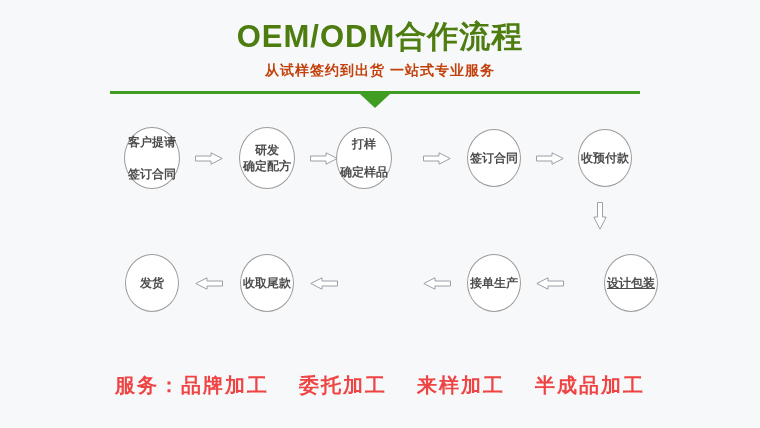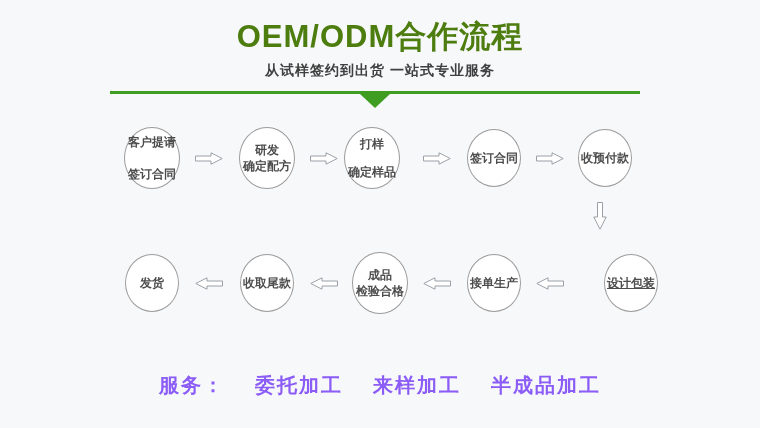--- a/index.html
+++ b/index.html
@@ -27,21 +27,21 @@
   }
 
   .subtitle {
     position: absolute;
     top: 62px; left: 0; right: 0;
     margin: 0;
     text-align: center;
     font-size: 14px;
     font-weight: 700;
     letter-spacing: 1px;
-    color: #404040;
+    color: #c2410c;
   }
 
   .divider {
     position: absolute;
     left: 110px; top: 91px;
     width: 530px; height: 3px;
     background: #3f9e22;
   }
   .divider-tri {
     position: absolute;
@@ -86,21 +86,21 @@
   .services {
     position: absolute;
     top: 372px; left: 0; right: 0;
     display: flex;
     justify-content: center;
     align-items: baseline;
     font-family: "Liberation Serif", serif;
     font-weight: 700;
     font-size: 20px;
     letter-spacing: 2px;
-    color: #8b5cf6;
+    color: #ef4444;
   }
   .services .gap { margin-left: 30px; }
 </style>
 </head>
 <body>
 
 <div class="stage">
 
   <h1 class="title">OEM/ODM合作流程</h1>
   <p class="subtitle">从试样签约到出货 一站式专业服务</p>
@@ -110,21 +110,21 @@
   </div>
 
   <div class="circle two-line" style="left:124px; top:127px;gap:16px;">
     <span>客户提请</span>
     <span>签订合同</span>
   </div>
   <div class="circle two-line" style="left:239px; top:127px;">
     <span>研发</span>
     <span>确定配方</span>
   </div>
-  <div class="circle two-line" style="left:344px; top:127px;gap:12px;">
+  <div class="circle two-line" style="left:336px; top:127px;gap:12px;">
     <span>打样</span>
     <span>确定样品</span>
   </div>
   <div class="circle one-line" style="left:467px; top:129px;">
     <span>签订合同</span>
   </div>
   <div class="circle one-line" style="left:578px; top:129px;">
     <span>收预付款</span>
   </div>
 
@@ -154,24 +154,20 @@
         <polygon points="4.5,0.5 9.5,0.5 9.5,15 13.2,15 7,27.2 0.8,15 4.5,15"></polygon>
       </svg>
   </div>
 
   <div class="circle one-line" style="left:125px; top:254px;">
     <span>发货</span>
   </div>
   <div class="circle one-line" style="left:240px; top:254px;">
     <span>收取尾款</span>
   </div>
-  <div class="circle two-line" style="left:352px; top:252px;">
-    <span>成品</span>
-    <span>检验合格</span>
-  </div>
   <div class="circle one-line" style="left:467px; top:254px;text-align:center;">
     <span>接单生产</span>
   </div>
   <div class="circle one-line" style="left:604px; top:254px;text-decoration:underline;">
     <span>设计包装</span>
   </div>
 
   <div class="arrow" style="left:195px; top:277px;">
     <svg width="28" height="13" viewBox="0 0 28 13">
         <polygon points="27.5,4 12,4 12,0.8 0.8,6.5 12,12.2 12,9 27.5,9"></polygon>
@@ -188,18 +184,19 @@
       </svg>
   </div>
   <div class="arrow" style="left:536px; top:277px;">
     <svg width="28" height="13" viewBox="0 0 28 13">
         <polygon points="27.5,4 12,4 12,0.8 0.8,6.5 12,12.2 12,9 27.5,9"></polygon>
       </svg>
   </div>
 
   <div class="services">
     <span>服务：</span>
+    <span>品牌加工</span>
     <span class="gap">委托加工</span>
     <span class="gap">来样加工</span>
     <span class="gap">半成品加工</span>
   </div>
 
 </div>
 
 </body></html>

